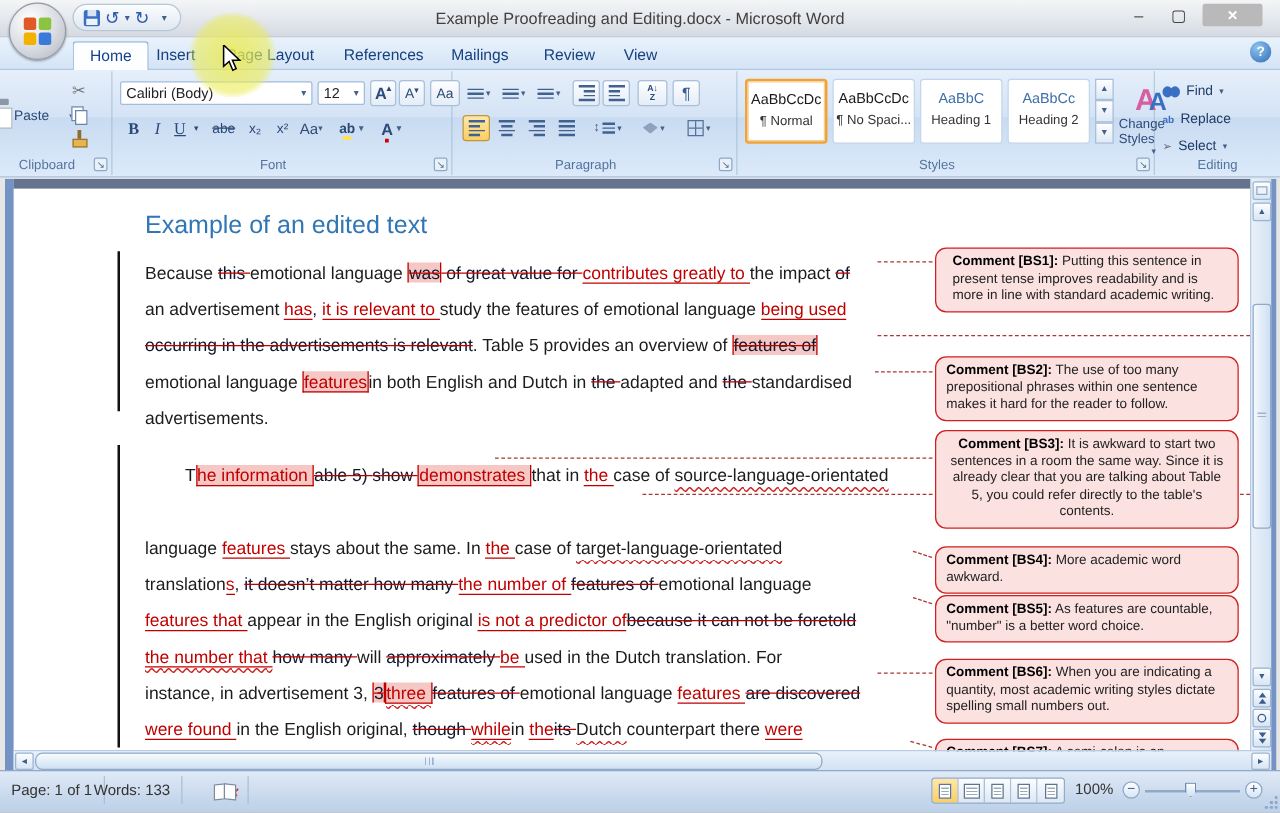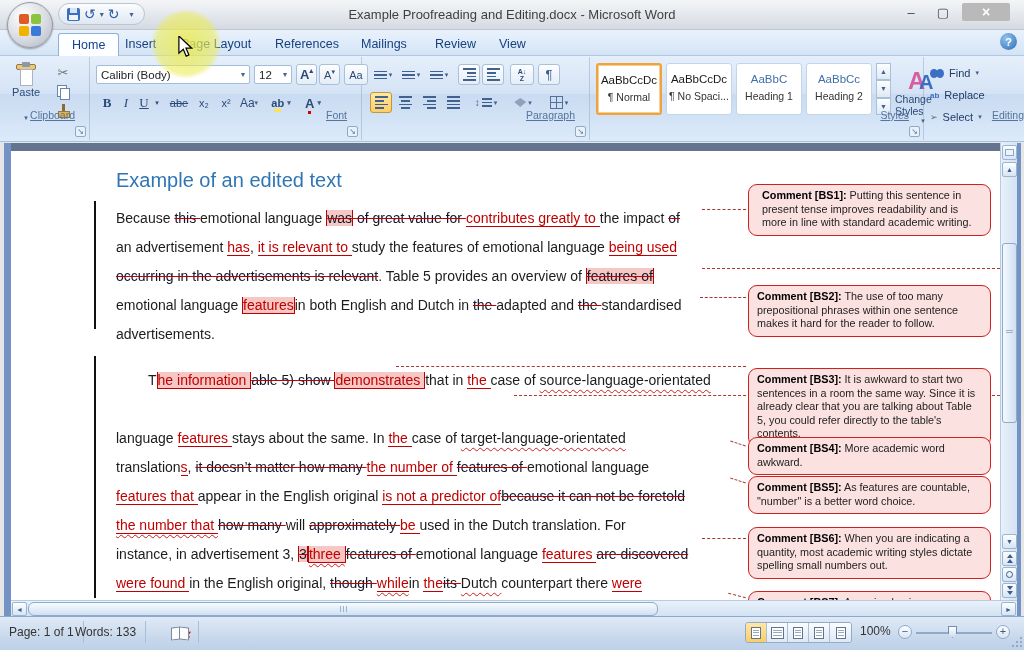--- a/index.html
+++ b/index.html
@@ -43,21 +43,21 @@
   .tab { position:absolute; top:3px; height:23px; padding:4px 13px 12px; font-size:12.5px; color:#16417f; }
   .tab.active { background:#fdfeff; border:1px solid #8fb0d4; border-bottom:none; border-radius:3px 3px 0 0; color:#15428b; }
   .help-btn { position:absolute; left:1000px; top:33px; width:17px; height:17px; border-radius:50%;
     background:radial-gradient(circle at 35% 30%,#8fc3f0,#2e6db4); color:#fff; font-size:11px; font-weight:bold;
     display:flex; align-items:center; justify-content:center; z-index:5; }
 
   
   .ribbon { position:absolute; left:0; top:56px; right:0; height:86px;
     background:linear-gradient(#e6effb,#d4e3f5 44%,#c9dbf1 45%,#dceafa); border-bottom:1px solid #a9c2dd; }
   .group { position:absolute; top:1px; bottom:1px; border-right:1px solid rgba(148,174,205,.55); }
-  .glabel { position:absolute; bottom:19px; left:0; right:14px; text-align:right; font-size:10.5px; color:#54749e;text-decoration:underline; }
+  .glabel { position:absolute; bottom:2px; left:0; right:14px; text-align:center; font-size:10.5px; color:#54749e; }
   .dlgl { position:absolute; right:3px; bottom:3px; width:11px; height:11px; border:1px solid #90a9c6;
     border-radius:2px; font-size:8px; line-height:9px; text-align:center; color:#54749e; background:#e8f0f9; }
   .rbtn { position:absolute; display:flex; align-items:center; justify-content:center;
     border:1px solid rgba(160,185,215,.0); border-radius:3px; color:#2c4a78; }
   .rbtn.framed { border-color:#a9c0da; background:linear-gradient(#fdfeff,#e5edf7); }
   .rbtn.sel { background:linear-gradient(#ffe8a6,#fbce63); border-color:#c2973c; }
   .combo { position:absolute; height:19px; background:#fff; border:1px solid #a3bcda; border-radius:2px;
     font-size:11.5px; color:#222; display:flex; align-items:center; padding:0 4px; }
   .combo .car { margin-left:auto; font-size:8px; color:#44608c; }
   .bld { font-family:"Liberation Serif",serif; font-weight:bold; font-size:13px; }
@@ -226,21 +226,21 @@
     <div class="tab" style="left:262px">References</div>
     <div class="tab" style="left:348px">Mailings</div>
     <div class="tab" style="left:422px">Review</div>
     <div class="tab" style="left:486px">View</div>
   </div>
   <div class="help-btn">?</div>
 
   <div class="ribbon">
 
     <div class="group" style="left:0;width:90px">
-      <div class="rbtn" style="left:6px;top:6px;width:40px;height:60px;flex-direction:column;gap:16px">
+      <div class="rbtn" style="left:6px;top:6px;width:40px;height:60px;flex-direction:row;gap:16px">
         <span class="clip-icon"></span>
         <span style="font-size:11px">Paste</span>
         <span style="font-size:7px;color:#44608c">▾</span>
       </div>
       <div class="rbtn" style="left:52px;top:6px;width:22px;height:18px;color:#777;font-size:13px">✂</div>
       <div class="rbtn" style="left:52px;top:25px;width:22px;height:18px">
           <span class="copy-icon"></span>
         </div>
       <div class="rbtn" style="left:52px;top:44px;width:22px;height:18px">
           <span class="brush-icon"></span>
@@ -483,23 +483,23 @@
     <div class="connector" style="left:702px;top:125px;width:298px"></div>
     <div class="connector" style="left:700px;top:154px;width:46px"></div>
     <div class="connector" style="left:396px;top:223px;width:350px"></div>
     <div class="connector" style="left:514px;top:252px;width:486px"></div>
     <div class="connector" style="left:730px;top:300px;width:16px;transform:rotate(18deg)"></div>
     <div class="connector" style="left:730px;top:337px;width:16px;transform:rotate(18deg)"></div>
     <div class="connector" style="left:702px;top:395px;width:44px"></div>
     <div class="connector" style="left:728px;top:452px;width:18px;transform:rotate(15deg)"></div>
 
     <div id="comments-pane">
-        <div class="comment" style="top: 41px; padding-left: 13px;"><b>Comment [BS1]:</b><span> Putting this sentence in present tense improves readability and is more in line with standard academic writing.</span></div>
+        <div class="comment" style="top: 55px; padding-left: 13px;"><b>Comment [BS1]:</b><span> Putting this sentence in present tense improves readability and is more in line with standard academic writing.</span></div>
         <div class="comment" style="top: 142px;"><b>Comment [BS2]:</b><span> The use of too many prepositional phrases within one sentence makes it hard for the reader to follow.</span></div>
-        <div class="comment" style="top: 225px;"><b>Comment [BS3]:</b><span> It is awkward to start two sentences in a room the same way. Since it is already clear that you are talking about Table 5, you could refer directly to the table's contents.</span></div>
+        <div class="comment" style="top: 201px; text-align: center;"><b>Comment [BS3]:</b><span> It is awkward to start two sentences in a room the same way. Since it is already clear that you are talking about Table 5, you could refer directly to the table's contents.</span></div>
         <div class="comment" style="top: 294px;"><b>Comment [BS4]:</b><span> More academic word awkward.</span></div>
         <div class="comment" style="top: 333px;"><b>Comment [BS5]:</b><span> As features are countable, "number" is a better word choice.</span></div>
         <div class="comment" style="top: 384px;"><b>Comment [BS6]:</b><span> When you are indicating a quantity, most academic writing styles dictate spelling small numbers out.</span></div>
         <div class="comment" style="top: 448px;"><b>Comment [BS7]:</b><span> A semi-colon is an</span></div>
       </div>
 
     <div class="vscroll">
       <div class="vsb" style="top:2px">
           <span style="width:9px;height:7px;background:#eef3fa;border:1px solid #8fa9c9"></span>
         </div>

